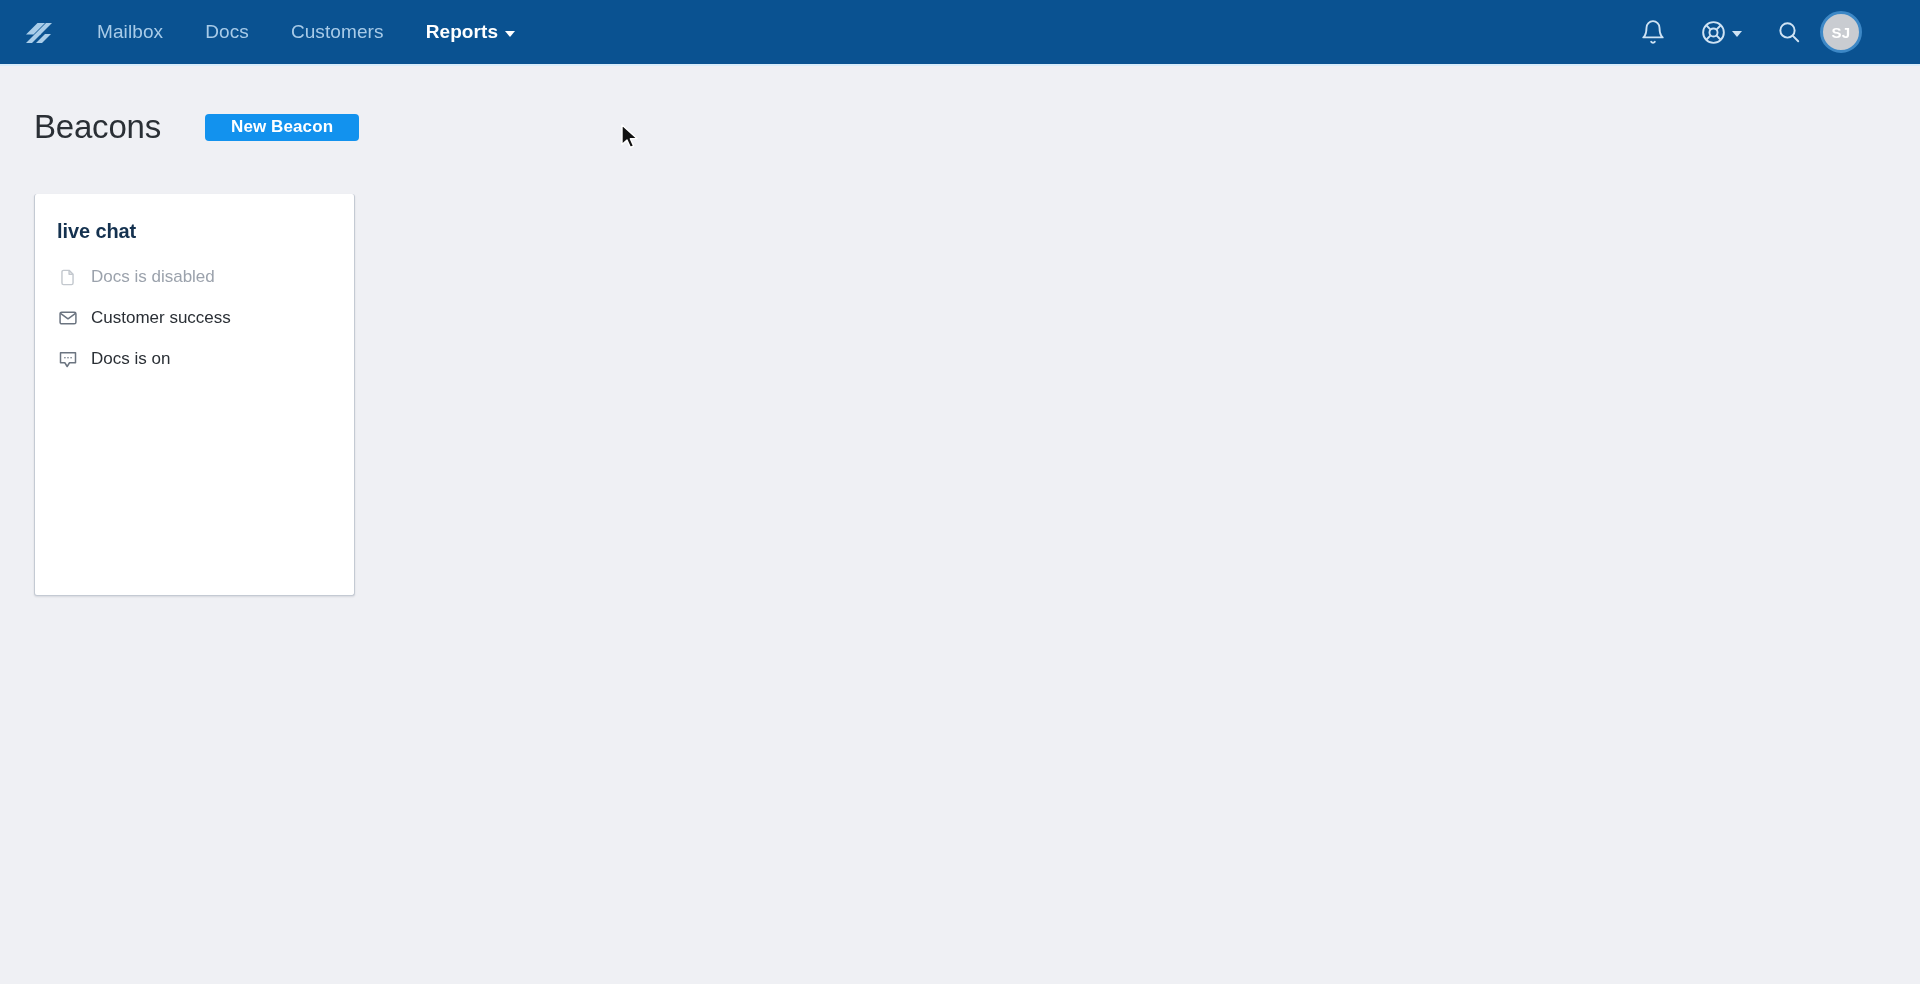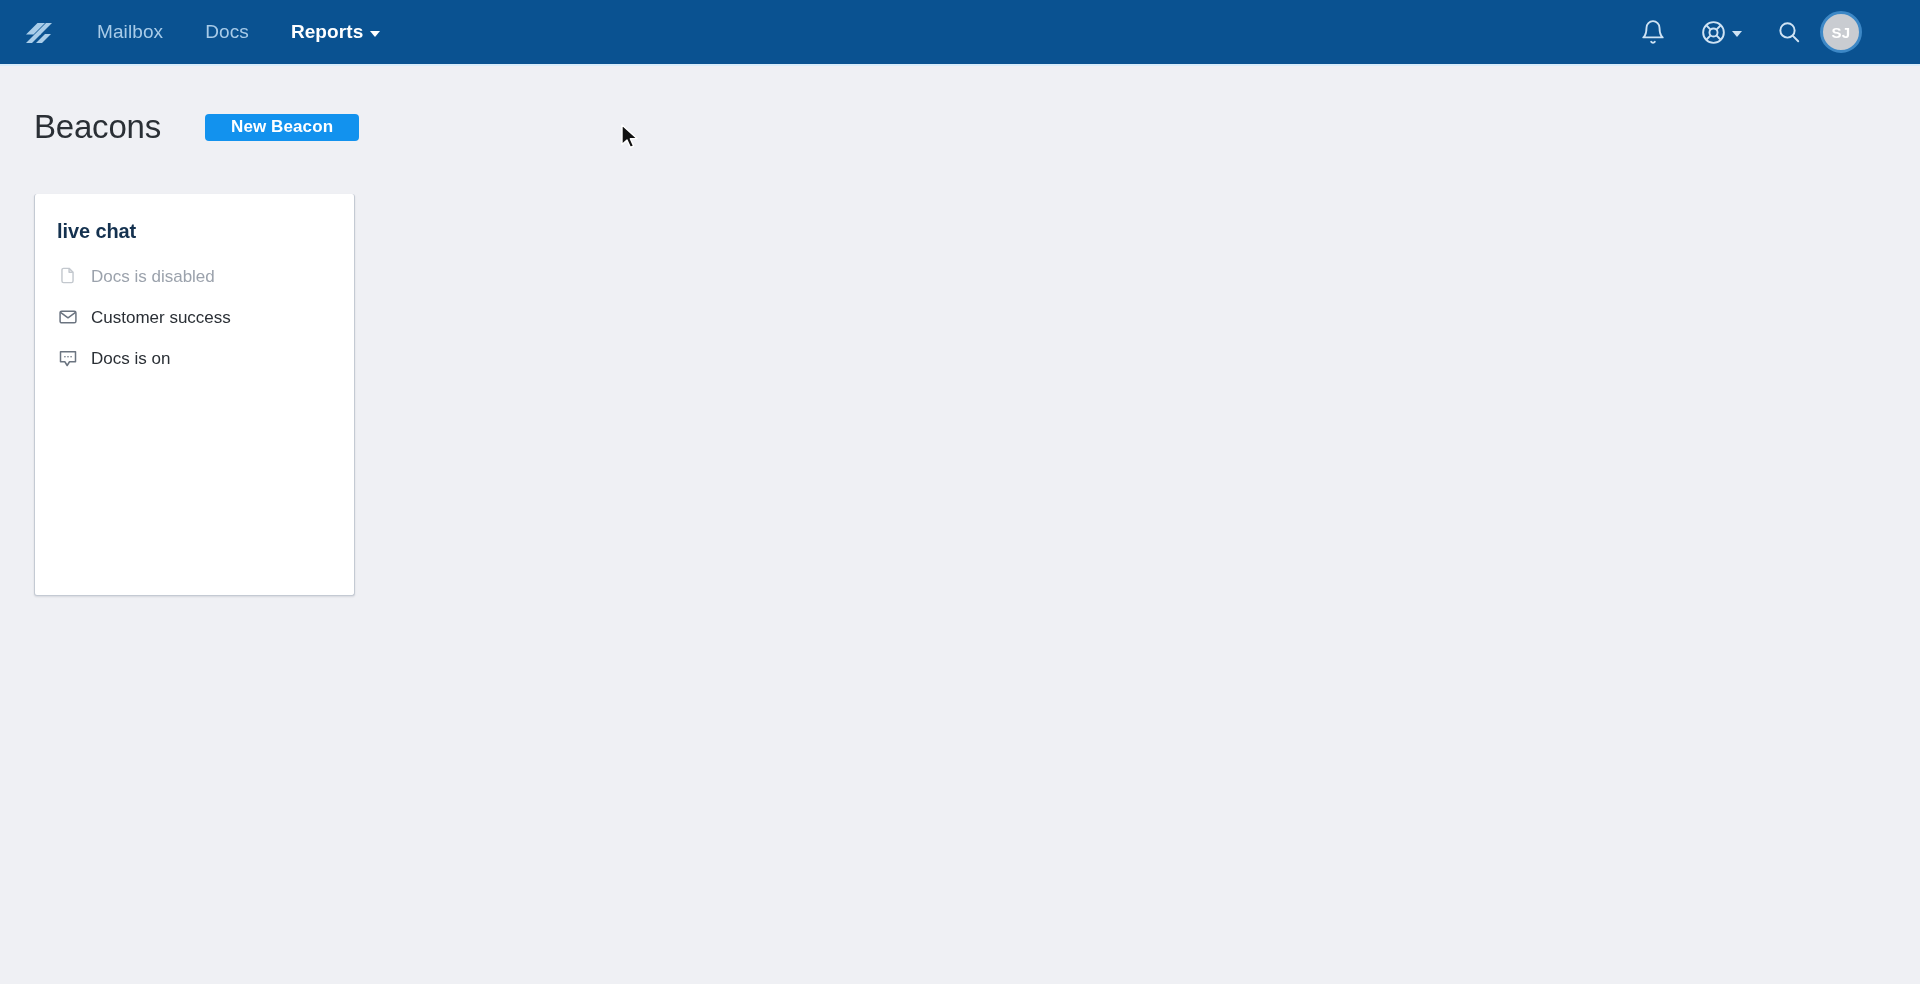--- a/index.html
+++ b/index.html
@@ -176,21 +176,21 @@
   }
   .beacon-name {
     font-size: 20px;
     font-weight: 700;
     color: #14314f;
     margin-bottom: 22px;
     letter-spacing: -0.1px;
   }
   .beacon-row {
     display: flex;
-    align-items: flex-start;
+    align-items: center;
     gap: 13px;
     margin-bottom: 17px;
     font-size: 17px;
     color: #2a2f35;
     line-height: 24px;
   }
   .beacon-row .ico {
     width: 21px;
     height: 21px;
     flex: 0 0 21px;
@@ -227,20 +227,23 @@
       </g>
     </svg>
   </div>
 
   <div class="nav-items">
     <div class="nav-item">
       <span>Mailbox</span>
     </div>
     <div class="nav-item">
       <span>Docs</span>
+    </div>
+    <div class="nav-item">
+      <span>Customers</span>
     </div>
     <div class="nav-item active">
       <span>Reports</span>
       <span class="caret"></span>
     </div>
   </div>
 
   <div class="nav-right">
 
     <div class="nav-icon-btn">

